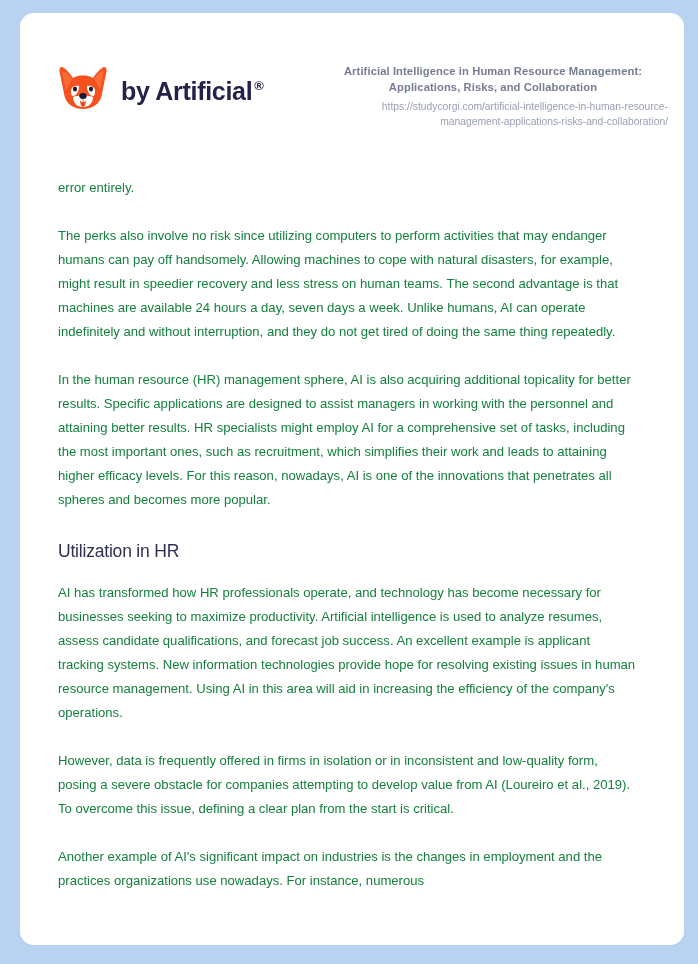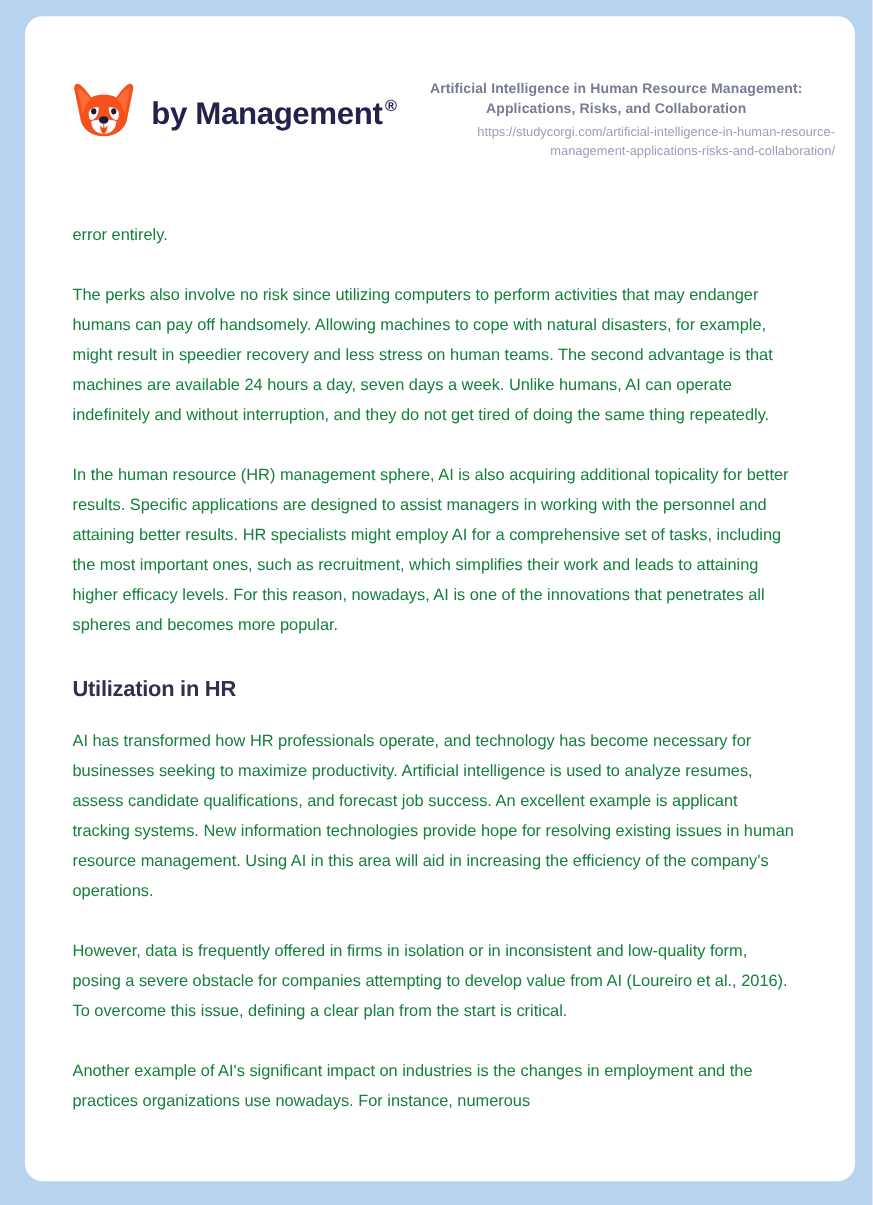--- a/index.html
+++ b/index.html
@@ -86,21 +86,21 @@
     line-height: 24px;
     color: #15803d;
     margin: 0 0 24px 0;
     text-align: left;
   }
   .para:last-child {
     margin-bottom: 12px;
   }
   .section-heading {
     font-size: 17.5px;
-    font-weight: bold;
+    font-weight: normal;
     color: #2f3051;
     margin: 28px 0 18px 0;
     line-height: 1.3;
     letter-spacing: -0.2px;
   }
 </style>
 </head>
 <body>
 
 <div class="page-card">
@@ -117,34 +117,34 @@
           <path d="M74 52 C74 44 66 40 58 42 C58 54 64 62 70 62 C73 62 74 58 74 52 Z" fill="#ffffff"></path>
           <ellipse cx="34" cy="48" rx="4.2" ry="5" fill="#1b1b38"></ellipse>
           <ellipse cx="66" cy="48" rx="4.2" ry="5" fill="#1b1b38"></ellipse>
           <path d="M30 64 C34 62 42 61 50 61 C58 61 66 62 70 64 C70 76 62 84 50 84 C38 84 30 76 30 64 Z" fill="#ffffff"></path>
           <ellipse cx="50" cy="62" rx="7.5" ry="6" fill="#1b1b38"></ellipse>
           <path d="M44 70 C46 76 54 76 56 70 C56 78 53 84 50 84 C47 84 44 78 44 70 Z" fill="#f4511e"></path>
           <path d="M50 68 L50 82" stroke="#c73e14" stroke-width="1.4"></path>
         </svg>
       </span>
       <span class="brand-text">
-        <span>by Management</span><span class="brand-reg">®</span>
+        <span>by Artificial</span><span class="brand-reg">®</span>
       </span>
     </div>
 
     <div class="header-meta">
       <p class="doc-title">Artificial Intelligence in Human Resource Management: Applications, Risks, and Collaboration</p>
       <p class="doc-url">https://studycorgi.com/artificial-intelligence-in-human-resource-management-applications-risks-and-collaboration/</p>
     </div>
 
   </div>
 
   <div class="content">
     <p class="para">error entirely.</p>
     <p class="para">The perks also involve no risk since utilizing computers to perform activities that may endanger humans can pay off handsomely. Allowing machines to cope with natural disasters, for example, might result in speedier recovery and less stress on human teams. The second advantage is that machines are available 24 hours a day, seven days a week. Unlike humans, AI can operate indefinitely and without interruption, and they do not get tired of doing the same thing repeatedly.</p>
     <p class="para">In the human resource (HR) management sphere, AI is also acquiring additional topicality for better results. Specific applications are designed to assist managers in working with the personnel and attaining better results. HR specialists might employ AI for a comprehensive set of tasks, including the most important ones, such as recruitment, which simplifies their work and leads to attaining higher efficacy levels. For this reason, nowadays, AI is one of the innovations that penetrates all spheres and becomes more popular.</p>
     <h2 class="section-heading">Utilization in HR</h2>
     <p class="para">AI has transformed how HR professionals operate, and technology has become necessary for businesses seeking to maximize productivity. Artificial intelligence is used to analyze resumes, assess candidate qualifications, and forecast job success. An excellent example is applicant tracking systems. New information technologies provide hope for resolving existing issues in human resource management. Using AI in this area will aid in increasing the efficiency of the company's operations.</p>
-    <p class="para">However, data is frequently offered in firms in isolation or in inconsistent and low-quality form, posing a severe obstacle for companies attempting to develop value from AI (Loureiro et al., 2016). To overcome this issue, defining a clear plan from the start is critical.</p>
+    <p class="para">However, data is frequently offered in firms in isolation or in inconsistent and low-quality form, posing a severe obstacle for companies attempting to develop value from AI (Loureiro et al., 2019). To overcome this issue, defining a clear plan from the start is critical.</p>
     <p class="para">Another example of AI's significant impact on industries is the changes in employment and the practices organizations use nowadays. For instance, numerous</p>
   </div>
 
 </div>
 
 </body></html>

